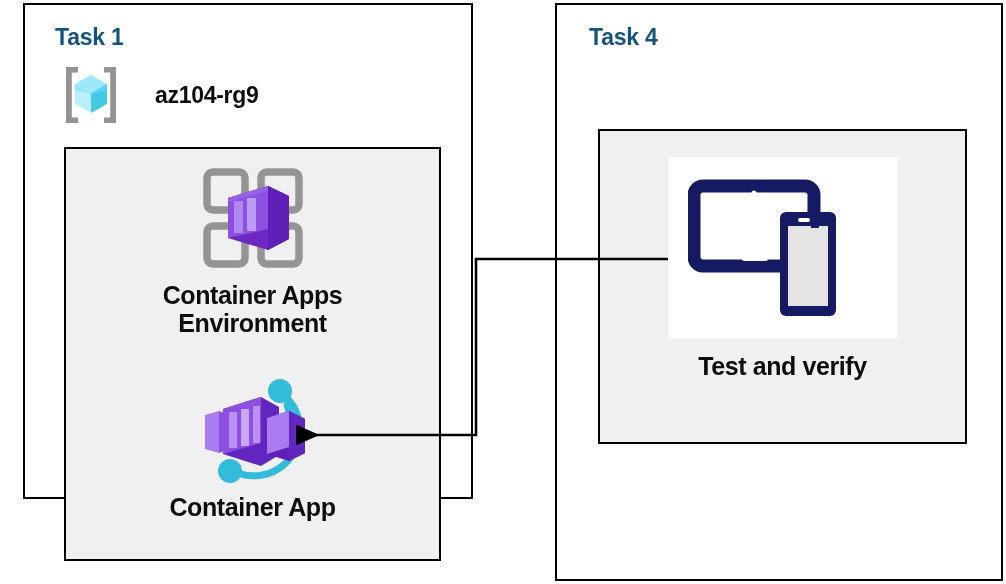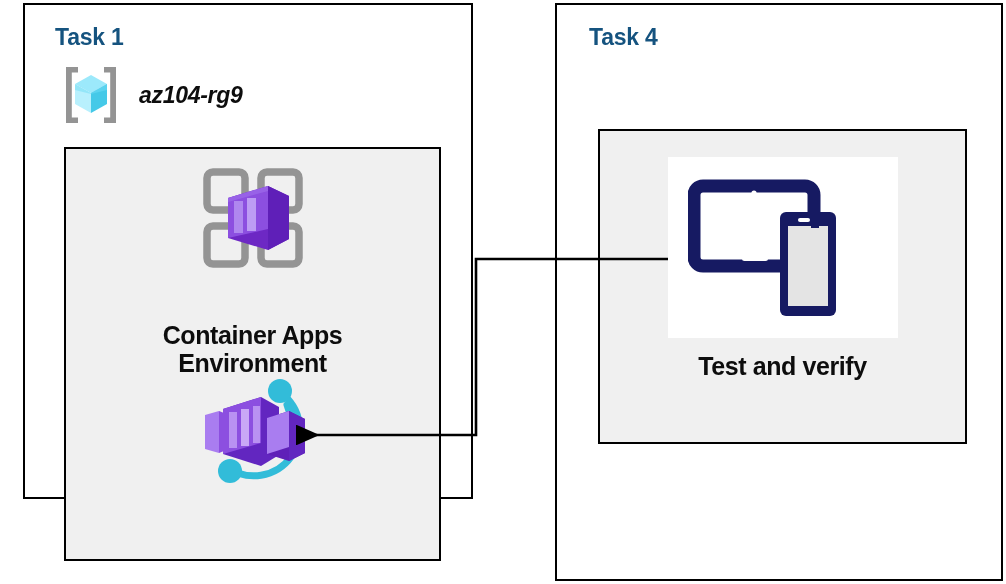--- a/index.html
+++ b/index.html
@@ -42,22 +42,21 @@
   #task1-title { left: 30px; top: 19px; }
   #task2-title { left: 32px; top: 19px; }
 
   
   #rg-row {
     position: absolute;
     left: 34px;
     top: 58px;
     display: flex;
     align-items: center;
-    gap: 16px;
-    font-style: italic;
+    gap: 32px;
   }
   #rg-icon { width: 64px; height: 64px; display: block; }
   #rg-label {
     font-size: 23px;
     font-weight: bold;
     color: #0d0d0d;
     letter-spacing: -0.3px;
     white-space: nowrap;
   }
 
@@ -72,21 +71,20 @@
   #task2-inner { left: 596px; top: 140px; width: 369px; height: 315px; }
 
   
   .res-block {
     position: absolute;
     left: 0;
     width: 100%;
     display: flex;
     flex-direction: column;
     align-items: center;
-    gap: 40px;
   }
   #cae-block { top: 10px; }
   #capp-block { top: 222px; }
 
   .res-caption {
     font-size: 25px;
     font-weight: bold;
     color: #0d0d0d;
     text-align: center;
     line-height: 1.12;
@@ -206,20 +204,21 @@
             <path d="M40 38 L78 26 L78 72 L40 83 Z" fill="#8c4fe0"></path>
             <rect x="46" y="41" width="8" height="36" fill="#b991f2"></rect>
             <rect x="58" y="38" width="8" height="37" fill="#c9a8f6"></rect>
             <rect x="70" y="35" width="7" height="37" fill="#b991f2"></rect>
 
             <path d="M84 47 L106 40 L122 48 L122 82 L106 90 L84 83 Z" fill="#5f1fb8"></path>
             <path d="M84 47 L106 40 L106 76 L84 83 Z" fill="#a97df0"></path>
             <path d="M106 40 L122 48 L122 82 L106 90 Z" fill="#6226c0"></path>
           </svg>
         </span>
+        <div class="res-caption">Container App</div>
       </div>
 
     </div>
   </div>
 
   <div id="task2-panel" class="task-panel">
 
     <div id="task2-title" class="task-title">Task 4</div>
 
     <div id="task2-inner" class="inner-box" style="left:41px; top:124px; width:369px; height:315px;">

